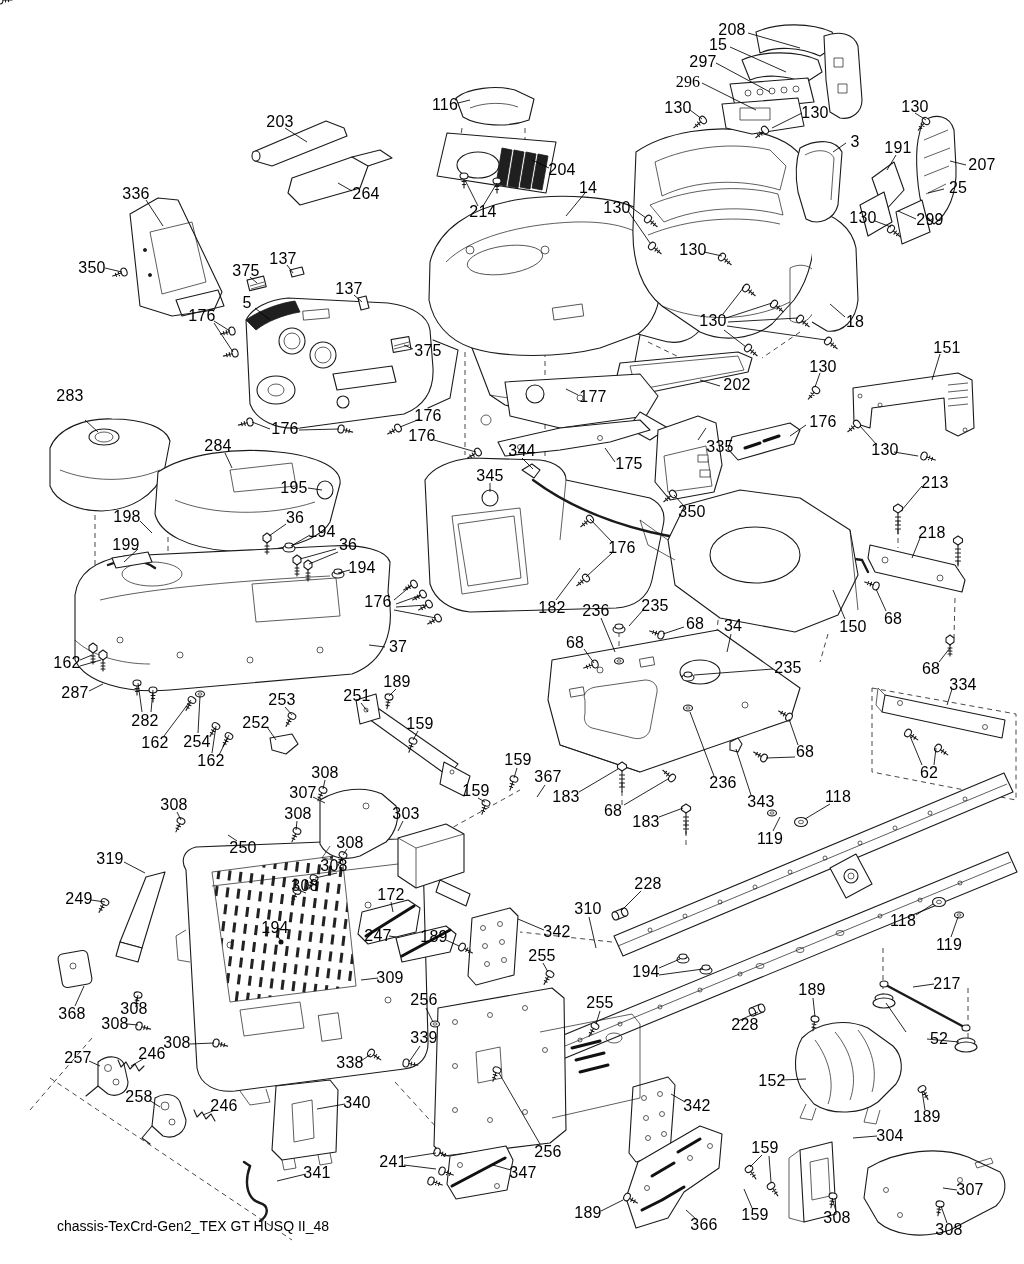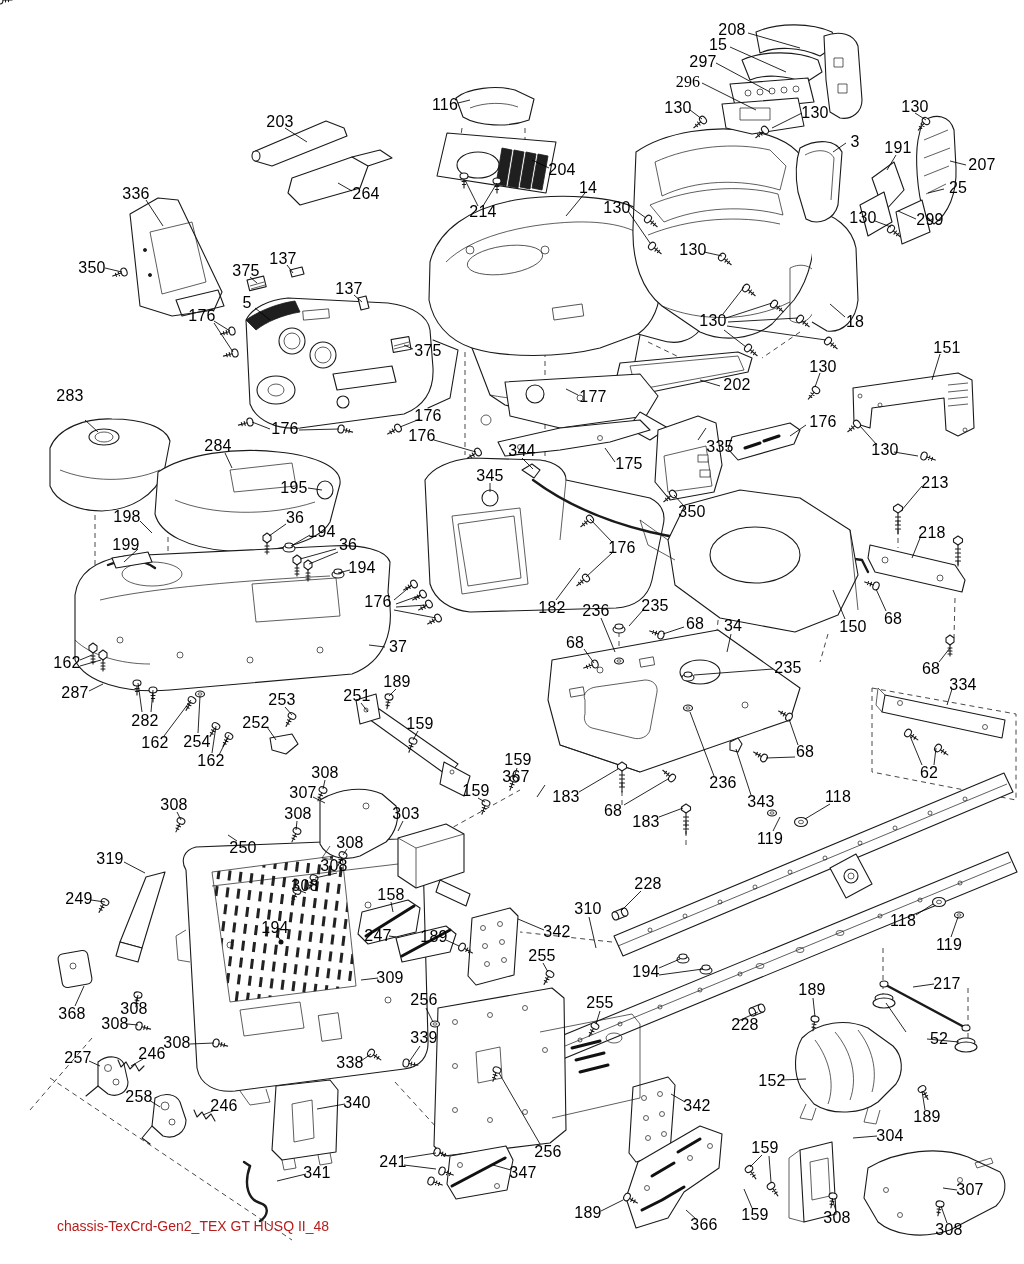--- a/index.html
+++ b/index.html
@@ -2,21 +2,21 @@
 <html><head>
 <meta charset="utf-8">
 <style>
   html,body{margin:0;padding:0;background:#e8e8e8;}
   .page{position:relative;width:1024px;height:1264px;background:#ffffff;overflow:hidden;
         font-family:"Liberation Sans",sans-serif;}
   .art{position:absolute;left:0;top:0;}
   .labels{position:absolute;left:0;top:0;width:1024px;height:1264px;pointer-events:none;}
   .lbl{position:absolute;transform:translate(-50%,-50%);font-size:16px;font-weight:400;
        color:#000;white-space:nowrap;letter-spacing:.2px;}
-  .footer{position:absolute;left:57px;top:1218px;font-size:14px;color:#b91c1c;text-align:right;}
+  .footer{position:absolute;left:57px;top:1218px;font-size:14px;color:#000000;text-align:right;}
   
   .ln{fill:none;stroke:#1a1a1a;stroke-width:1.1;stroke-linejoin:round;stroke-linecap:round;}
   .thin{fill:none;stroke:#1a1a1a;stroke-width:.7;stroke-linejoin:round;}
   .thick{fill:none;stroke:#1a1a1a;stroke-width:2.4;stroke-linecap:round;}
   .drk{fill:#1f1f1f;stroke:#1a1a1a;stroke-width:.8;}
   .wfill{fill:#ffffff;stroke:#1a1a1a;stroke-width:1.1;stroke-linejoin:round;}
   .ldr{fill:none;stroke:#000;stroke-width:.85;}
   .dsh{fill:none;stroke:#333;stroke-width:.9;stroke-dasharray:5 4;}
   .slot{fill:none;stroke:#111;stroke-width:3;stroke-linecap:round;}
 </style>
@@ -694,21 +694,21 @@
       <span class="lbl" style="left: 695px; top: 624px;">68</span>
       <span class="lbl" style="left: 733px; top: 626px;">34</span>
       <span class="lbl" style="left: 575px; top: 643px;">68</span>
       <span class="lbl" style="left: 788px; top: 668px;">235</span>
       <span class="lbl" style="left: 805px; top: 752px;">68</span>
       <span class="lbl" style="left: 723px; top: 783px;">236</span>
       <span class="lbl" style="left: 761px; top: 802px;">343</span>
       <span class="lbl" style="left: 566px; top: 797px;">183</span>
       <span class="lbl" style="left: 613px; top: 811px;">68</span>
       <span class="lbl" style="left: 646px; top: 822px;">183</span>
-      <span class="lbl" style="left: 516px; top: 777px;">367</span>
+      <span class="lbl" style="left: 548px; top: 777px;">367</span>
       <span class="lbl" style="left: 518px; top: 760px;">159</span>
       <span class="lbl" style="left: 476px; top: 791px;">159</span>
       <span class="lbl" style="left: 838px; top: 797px;">118</span>
       <span class="lbl" style="left: 770px; top: 839px;">119</span>
       <span class="lbl" style="left: 145px; top: 721px;">282</span>
       <span class="lbl" style="left: 155px; top: 743px;">162</span>
       <span class="lbl" style="left: 197px; top: 742px;">254</span>
       <span class="lbl" style="left: 211px; top: 761px;">162</span>
       <span class="lbl" style="left: 256px; top: 723px;">252</span>
       <span class="lbl" style="left: 282px; top: 700px;">253</span>
@@ -717,21 +717,21 @@
       <span class="lbl" style="left: 420px; top: 724px;">159</span>
       <span class="lbl" style="left: 325px; top: 773px;">308</span>
       <span class="lbl" style="left: 303px; top: 793px;">307</span>
       <span class="lbl" style="left: 298px; top: 814px;">308</span>
       <span class="lbl" style="left: 174px; top: 805px;">308</span>
       <span class="lbl" style="left: 243px; top: 848px;">250</span>
       <span class="lbl" style="left: 350px; top: 843px;">308</span>
       <span class="lbl" style="left: 406px; top: 814px;">303</span>
       <span class="lbl" style="left: 334px; top: 866px;">308</span>
       <span class="lbl" style="left: 305px; top: 886px;">308</span>
-      <span class="lbl" style="left: 391px; top: 895px;">158</span>
+      <span class="lbl" style="left: 391px; top: 895px;">172</span>
       <span class="lbl" style="left: 110px; top: 859px;">319</span>
       <span class="lbl" style="left: 79px; top: 899px;">249</span>
       <span class="lbl" style="left: 275px; top: 928px;">194</span>
       <span class="lbl" style="left: 378px; top: 936px;">247</span>
       <span class="lbl" style="left: 390px; top: 978px;">309</span>
       <span class="lbl" style="left: 72px; top: 1014px;">368</span>
       <span class="lbl" style="left: 134px; top: 1009px;">308</span>
       <span class="lbl" style="left: 115px; top: 1024px;">308</span>
       <span class="lbl" style="left: 177px; top: 1043px;">308</span>
       <span class="lbl" style="left: 78px; top: 1058px;">257</span>

